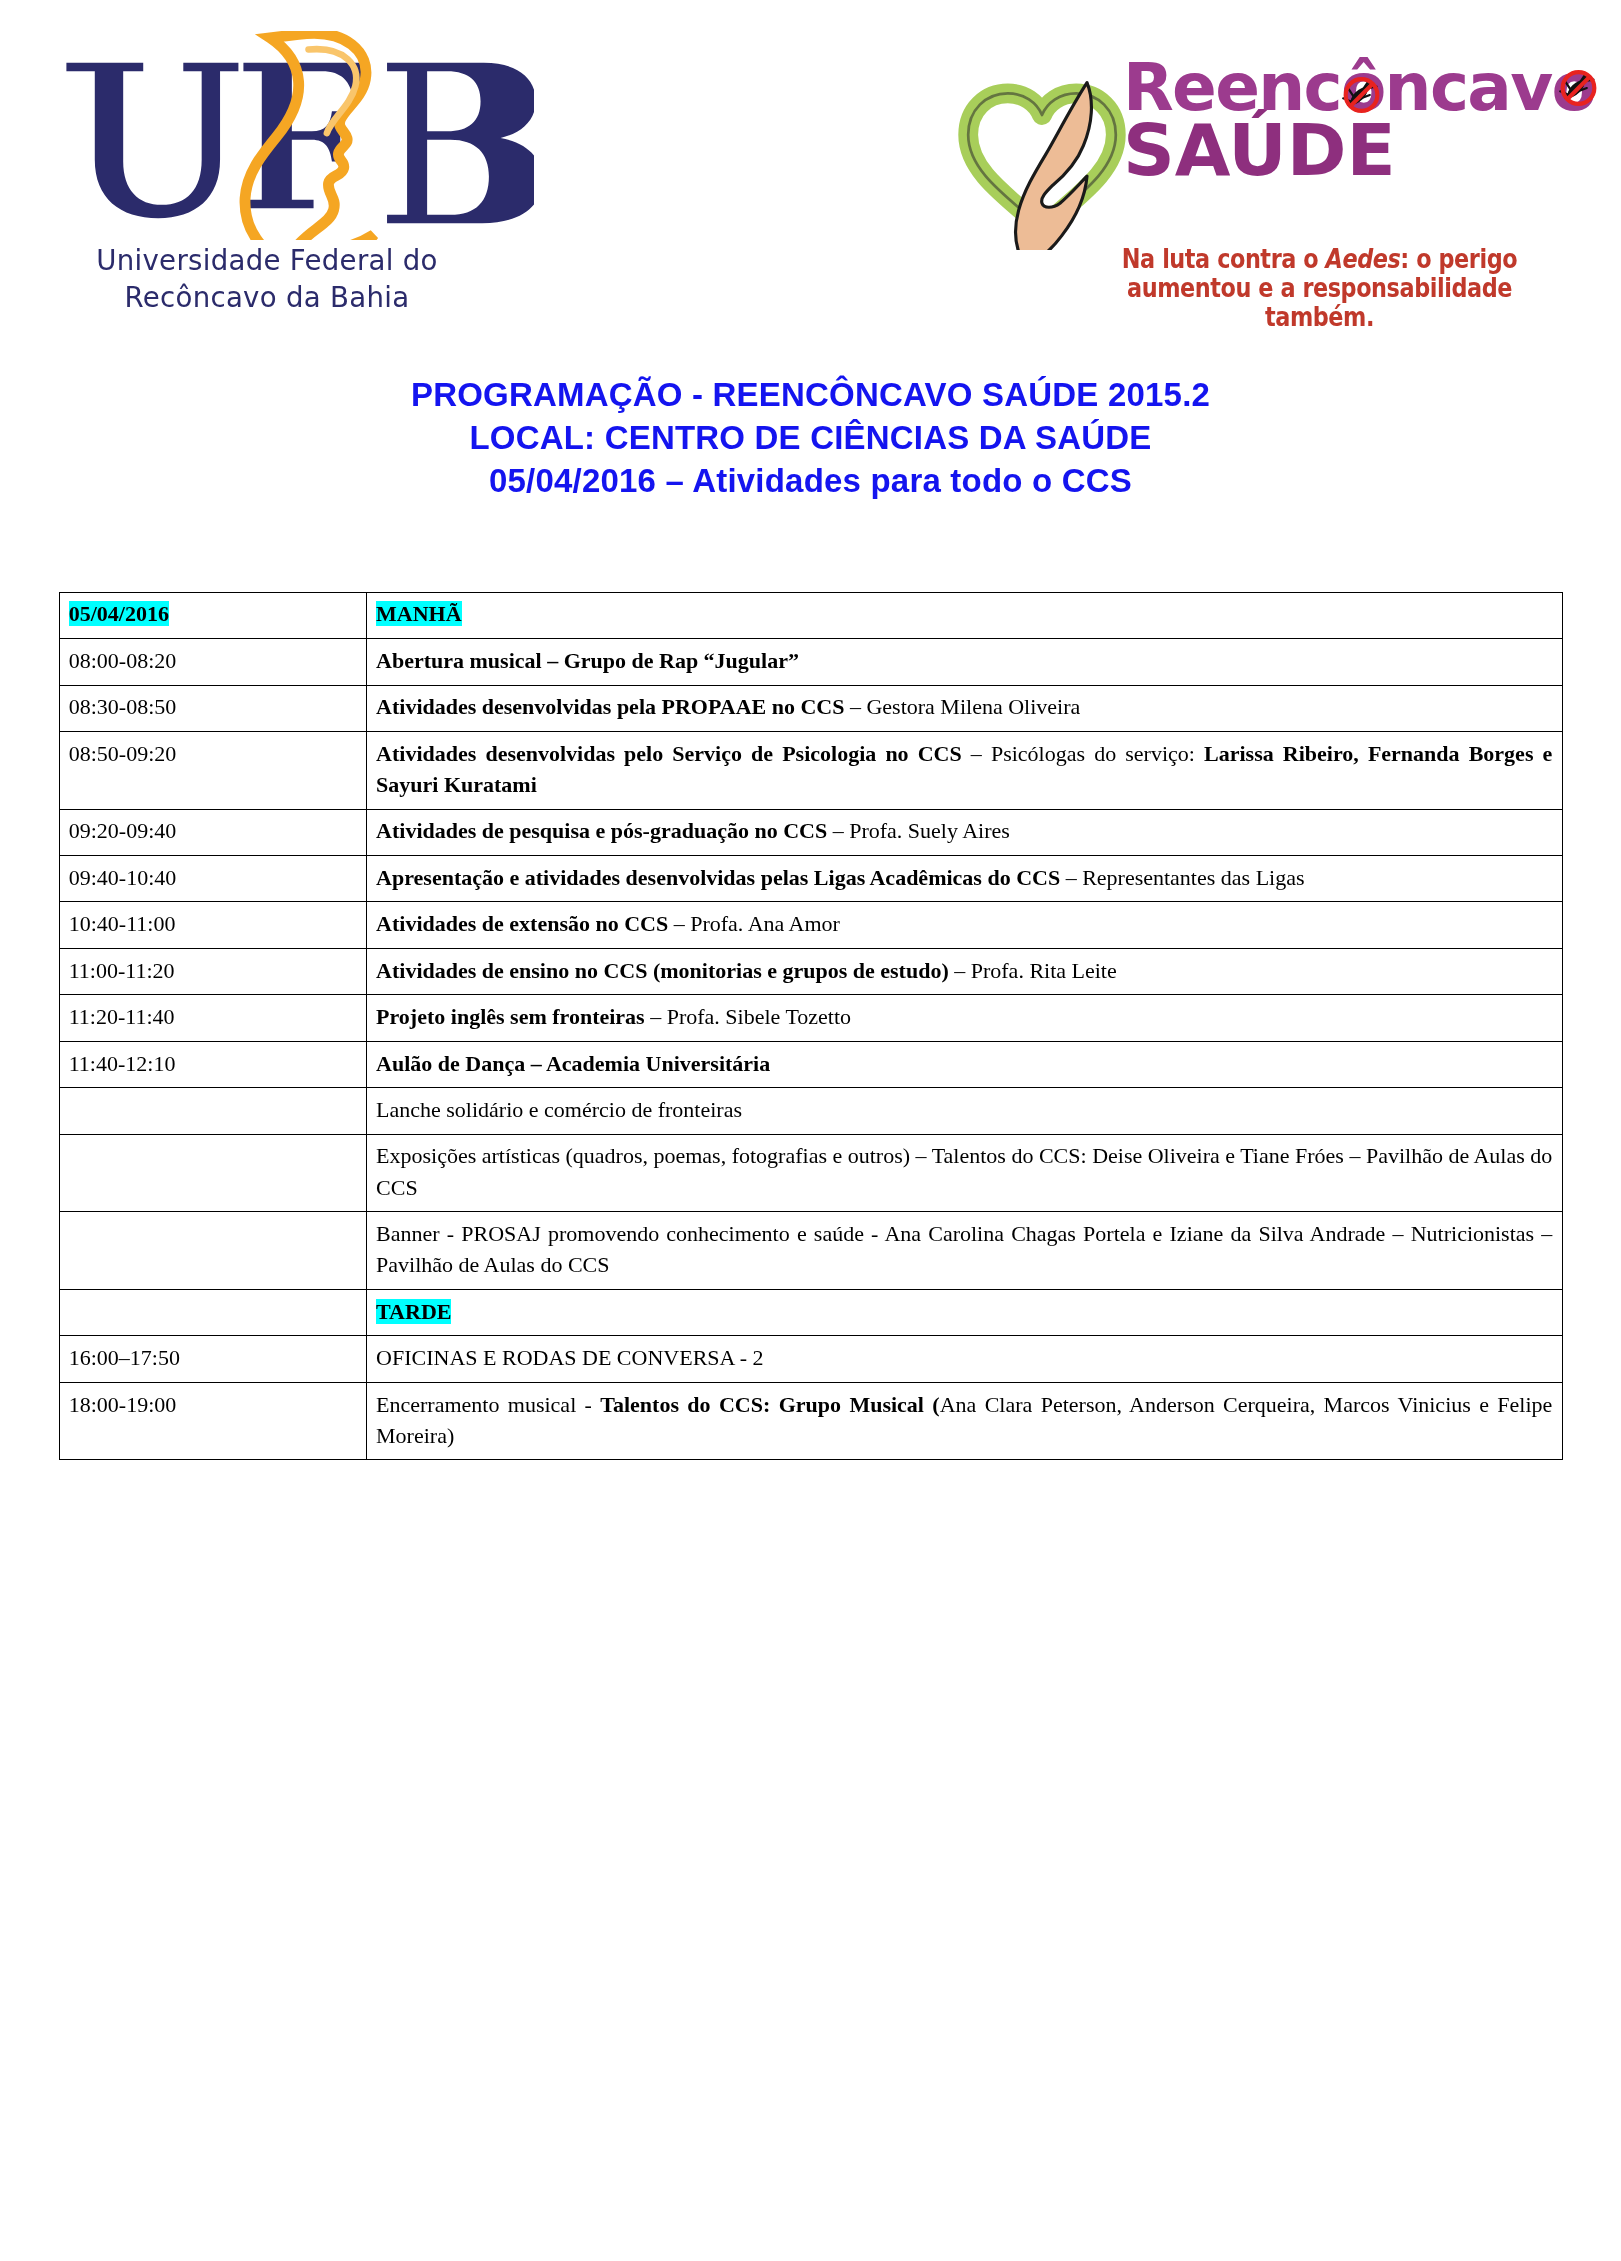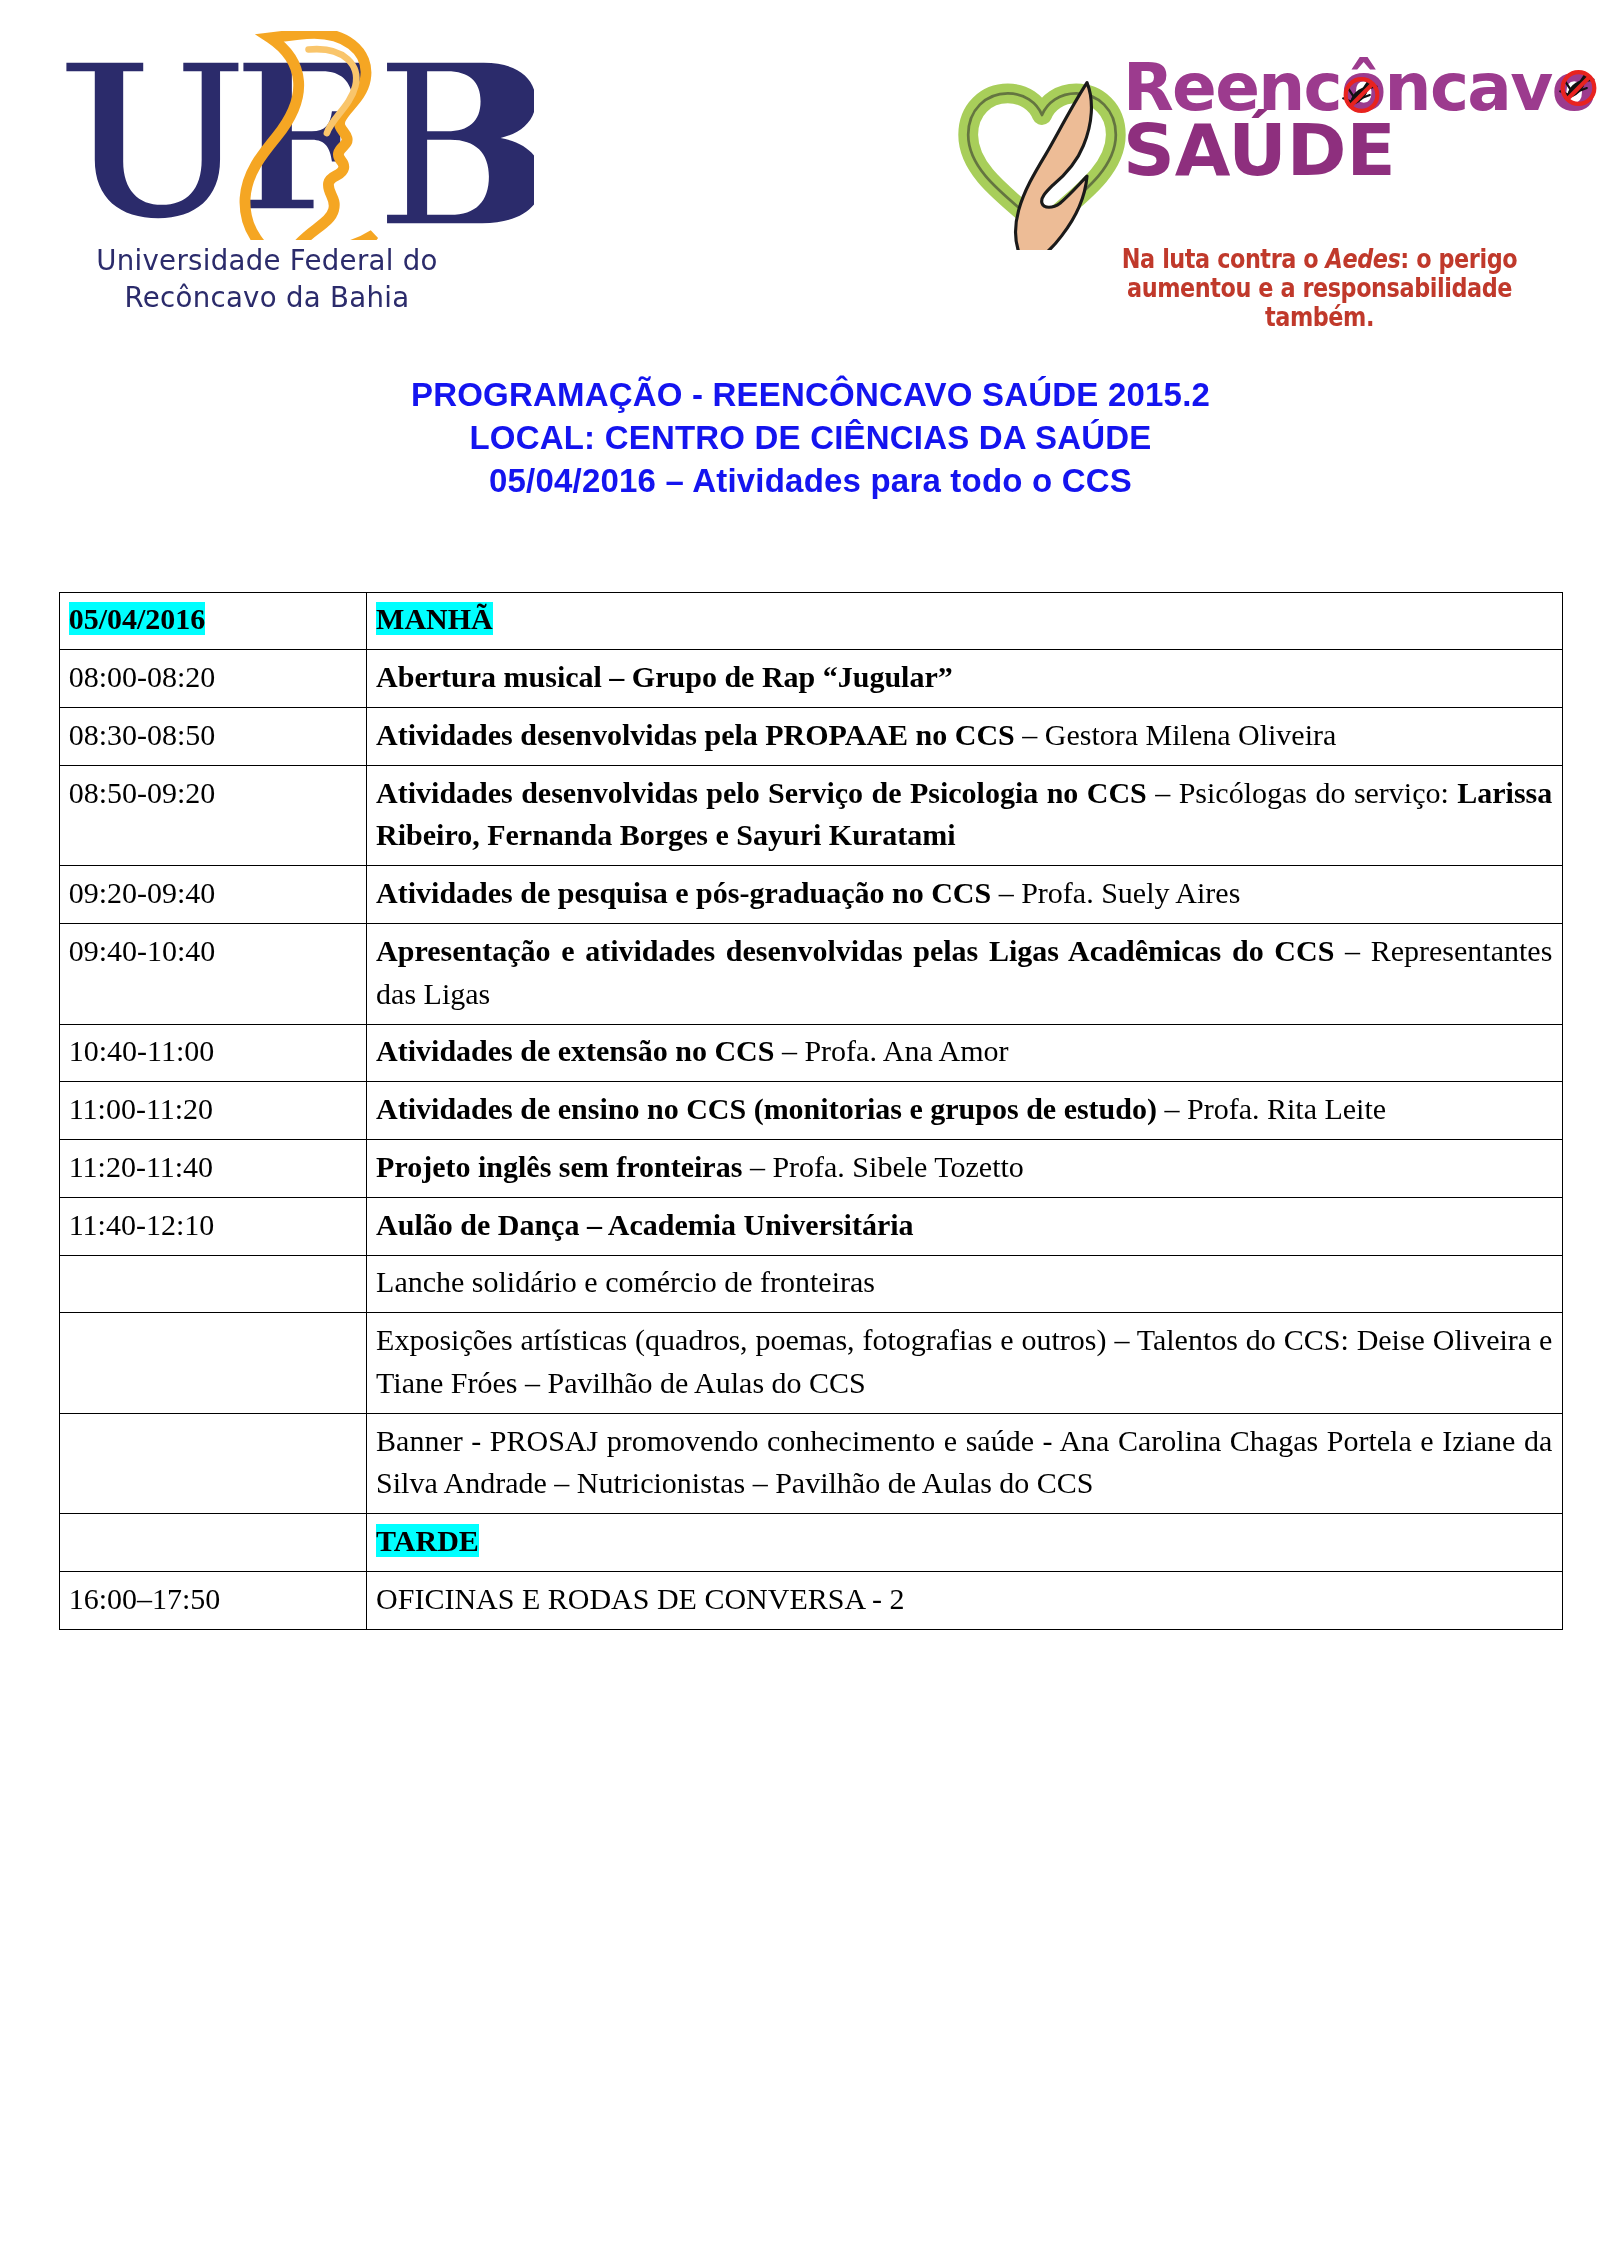--- a/index.html
+++ b/index.html
@@ -139,21 +139,21 @@
   }
   table.schedule {
     width: 1504px;
     border-collapse: collapse;
     table-layout: fixed;
   }
   table.schedule td {
     border: 1.7px solid #000000;
     vertical-align: top;
     padding: 5.8px 9.2px 8.4px 9.2px;
-    font-size: 30px;
+    font-size: 22px;
     line-height: 1.42;
     font-family: "Liberation Serif", "DejaVu Serif", serif;
   }
   td.col-time {
     width: 288px;
     white-space: nowrap;
     text-align: left;
   }
   td.col-act {
     text-align: justify;
@@ -321,17 +321,21 @@
         <td class="col-time"></td>
         <td class="col-act nojust"><span class="hl">TARDE</span></td>
       </tr>
 
 
       <tr>
         <td class="col-time">16:00–17:50</td>
         <td class="col-act nojust">OFICINAS E RODAS DE CONVERSA - 2</td>
       </tr>
 
+      <tr>
+        <td class="col-time">18:00-19:00</td>
+        <td class="col-act"><span>Encerramento musical - </span><span class="b">Talentos do CCS: Grupo Musical (</span><span>Ana Clara Peterson, Anderson Cerqueira, Marcos Vinicius e Felipe Moreira)</span></td>
+      </tr>
 
     </tbody>
   </table>
 </div>
 
 
 </body></html>

